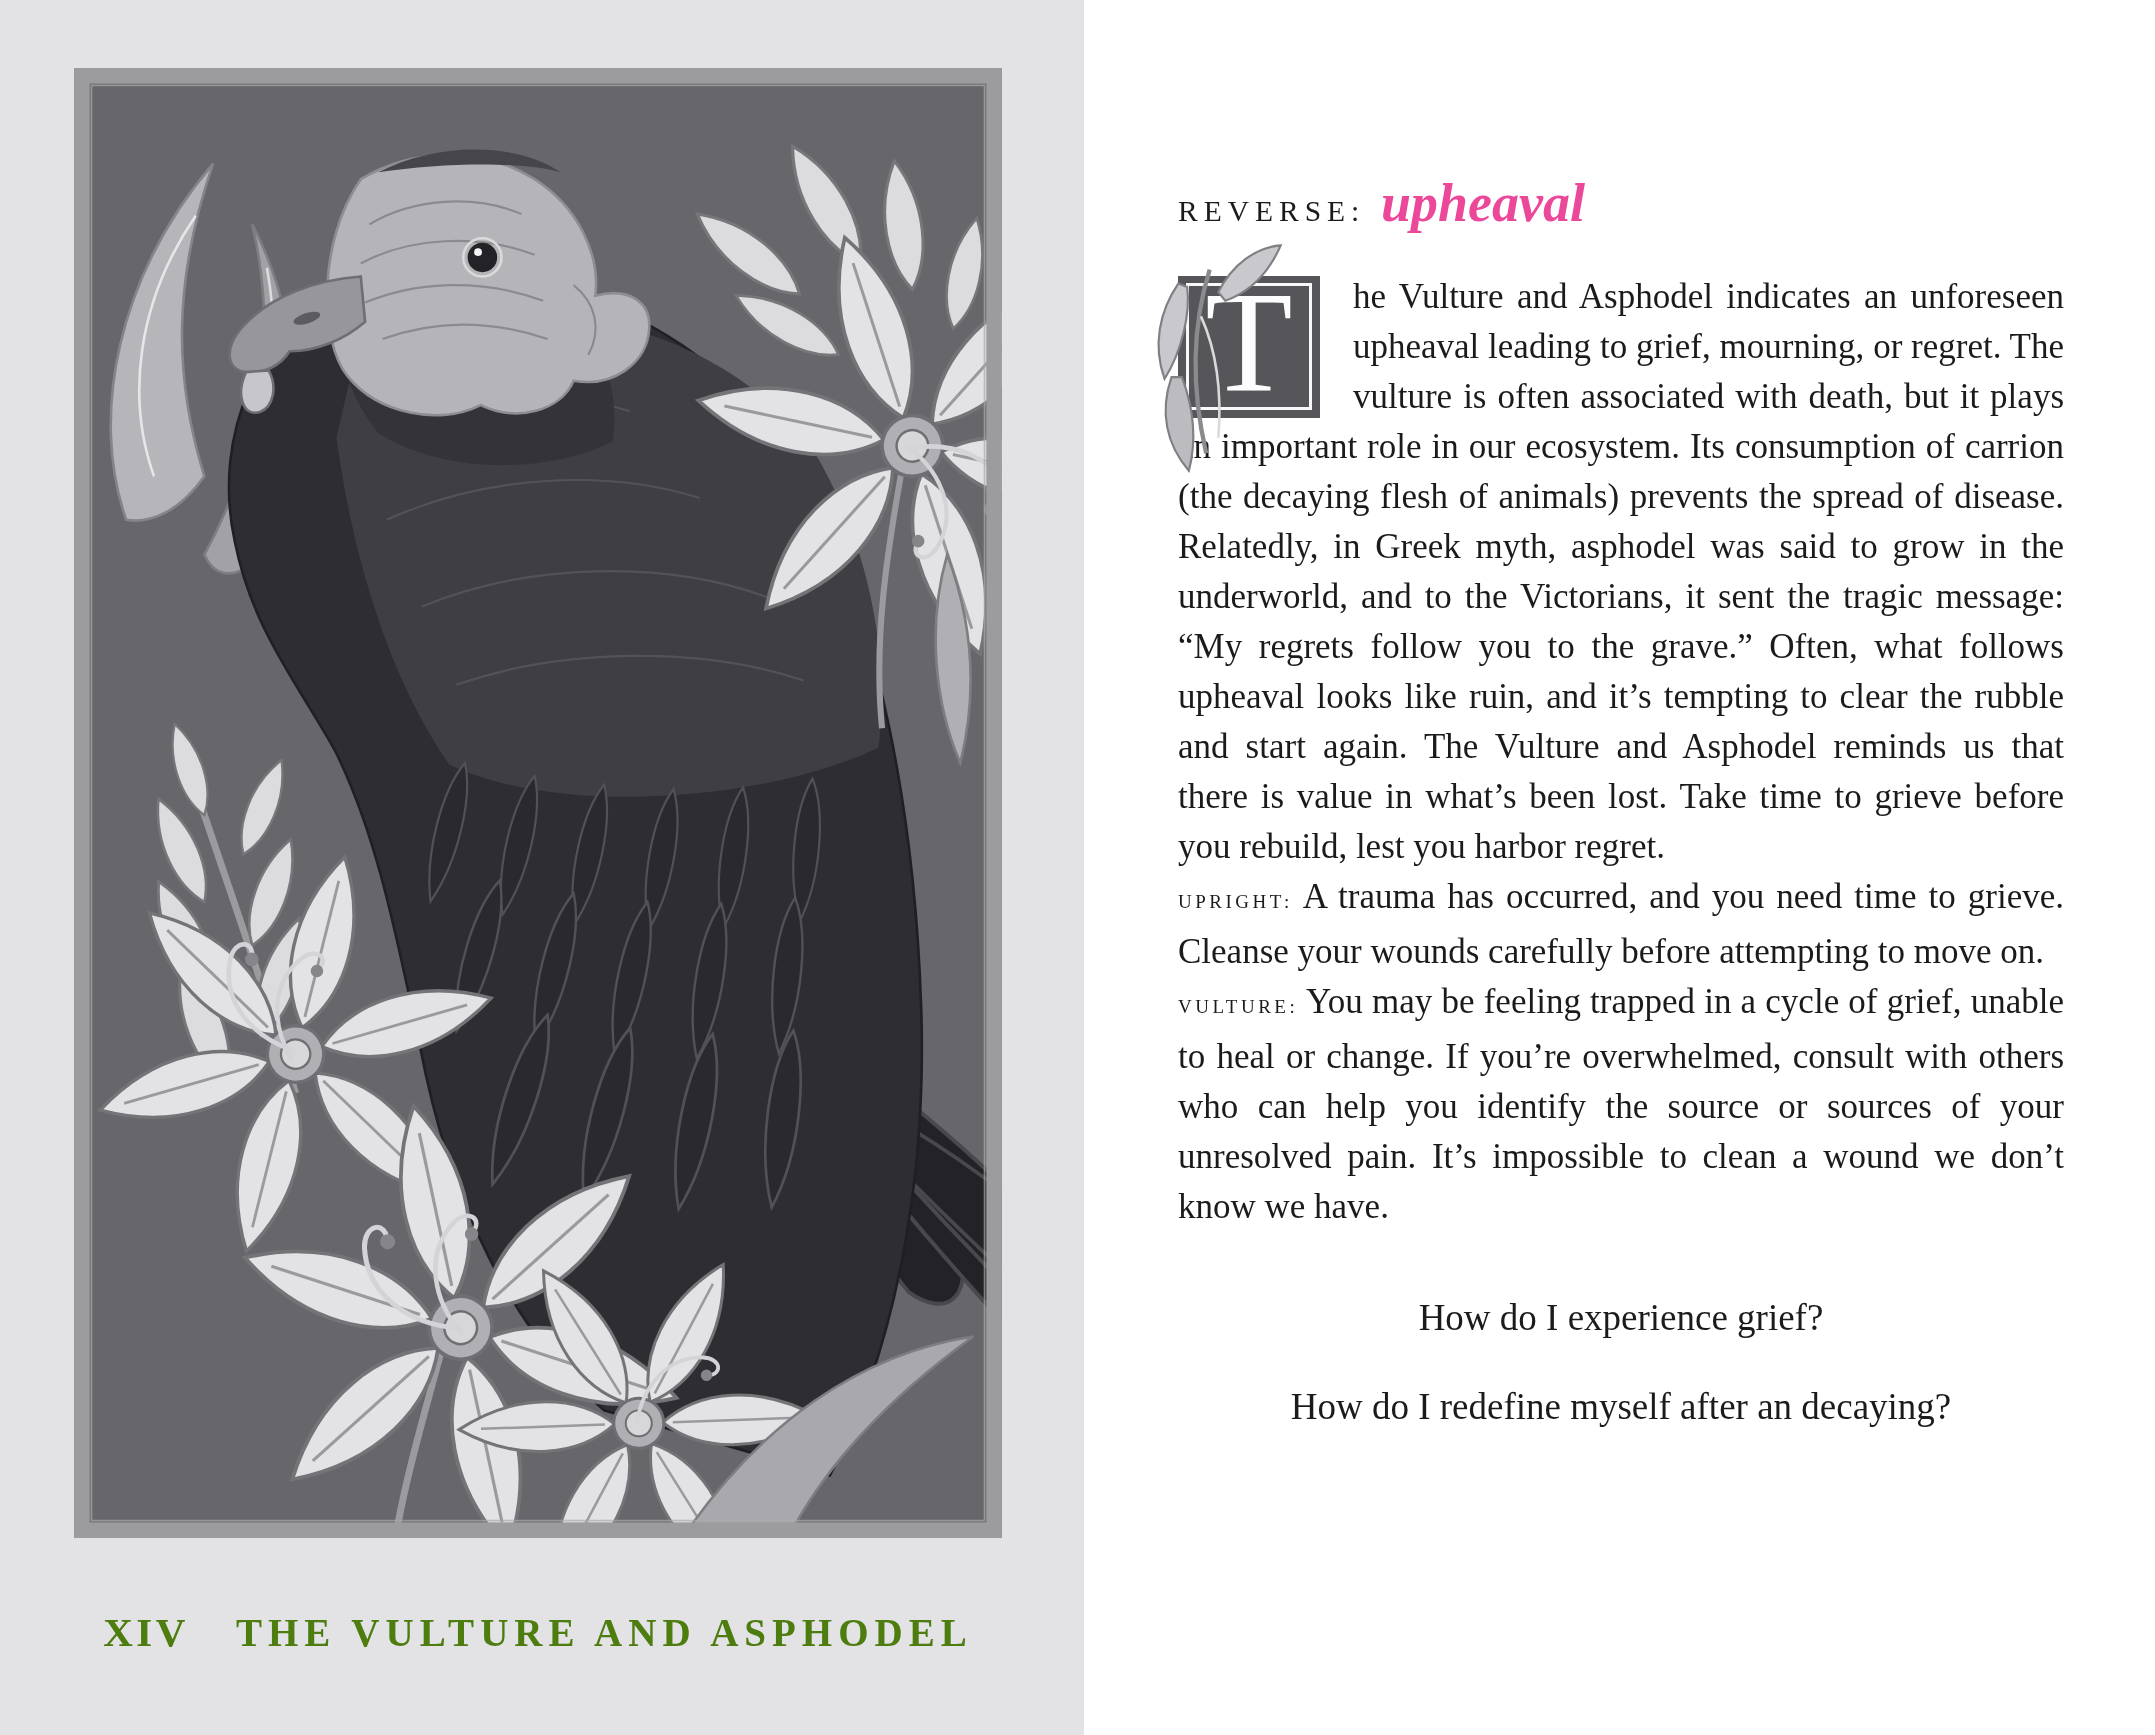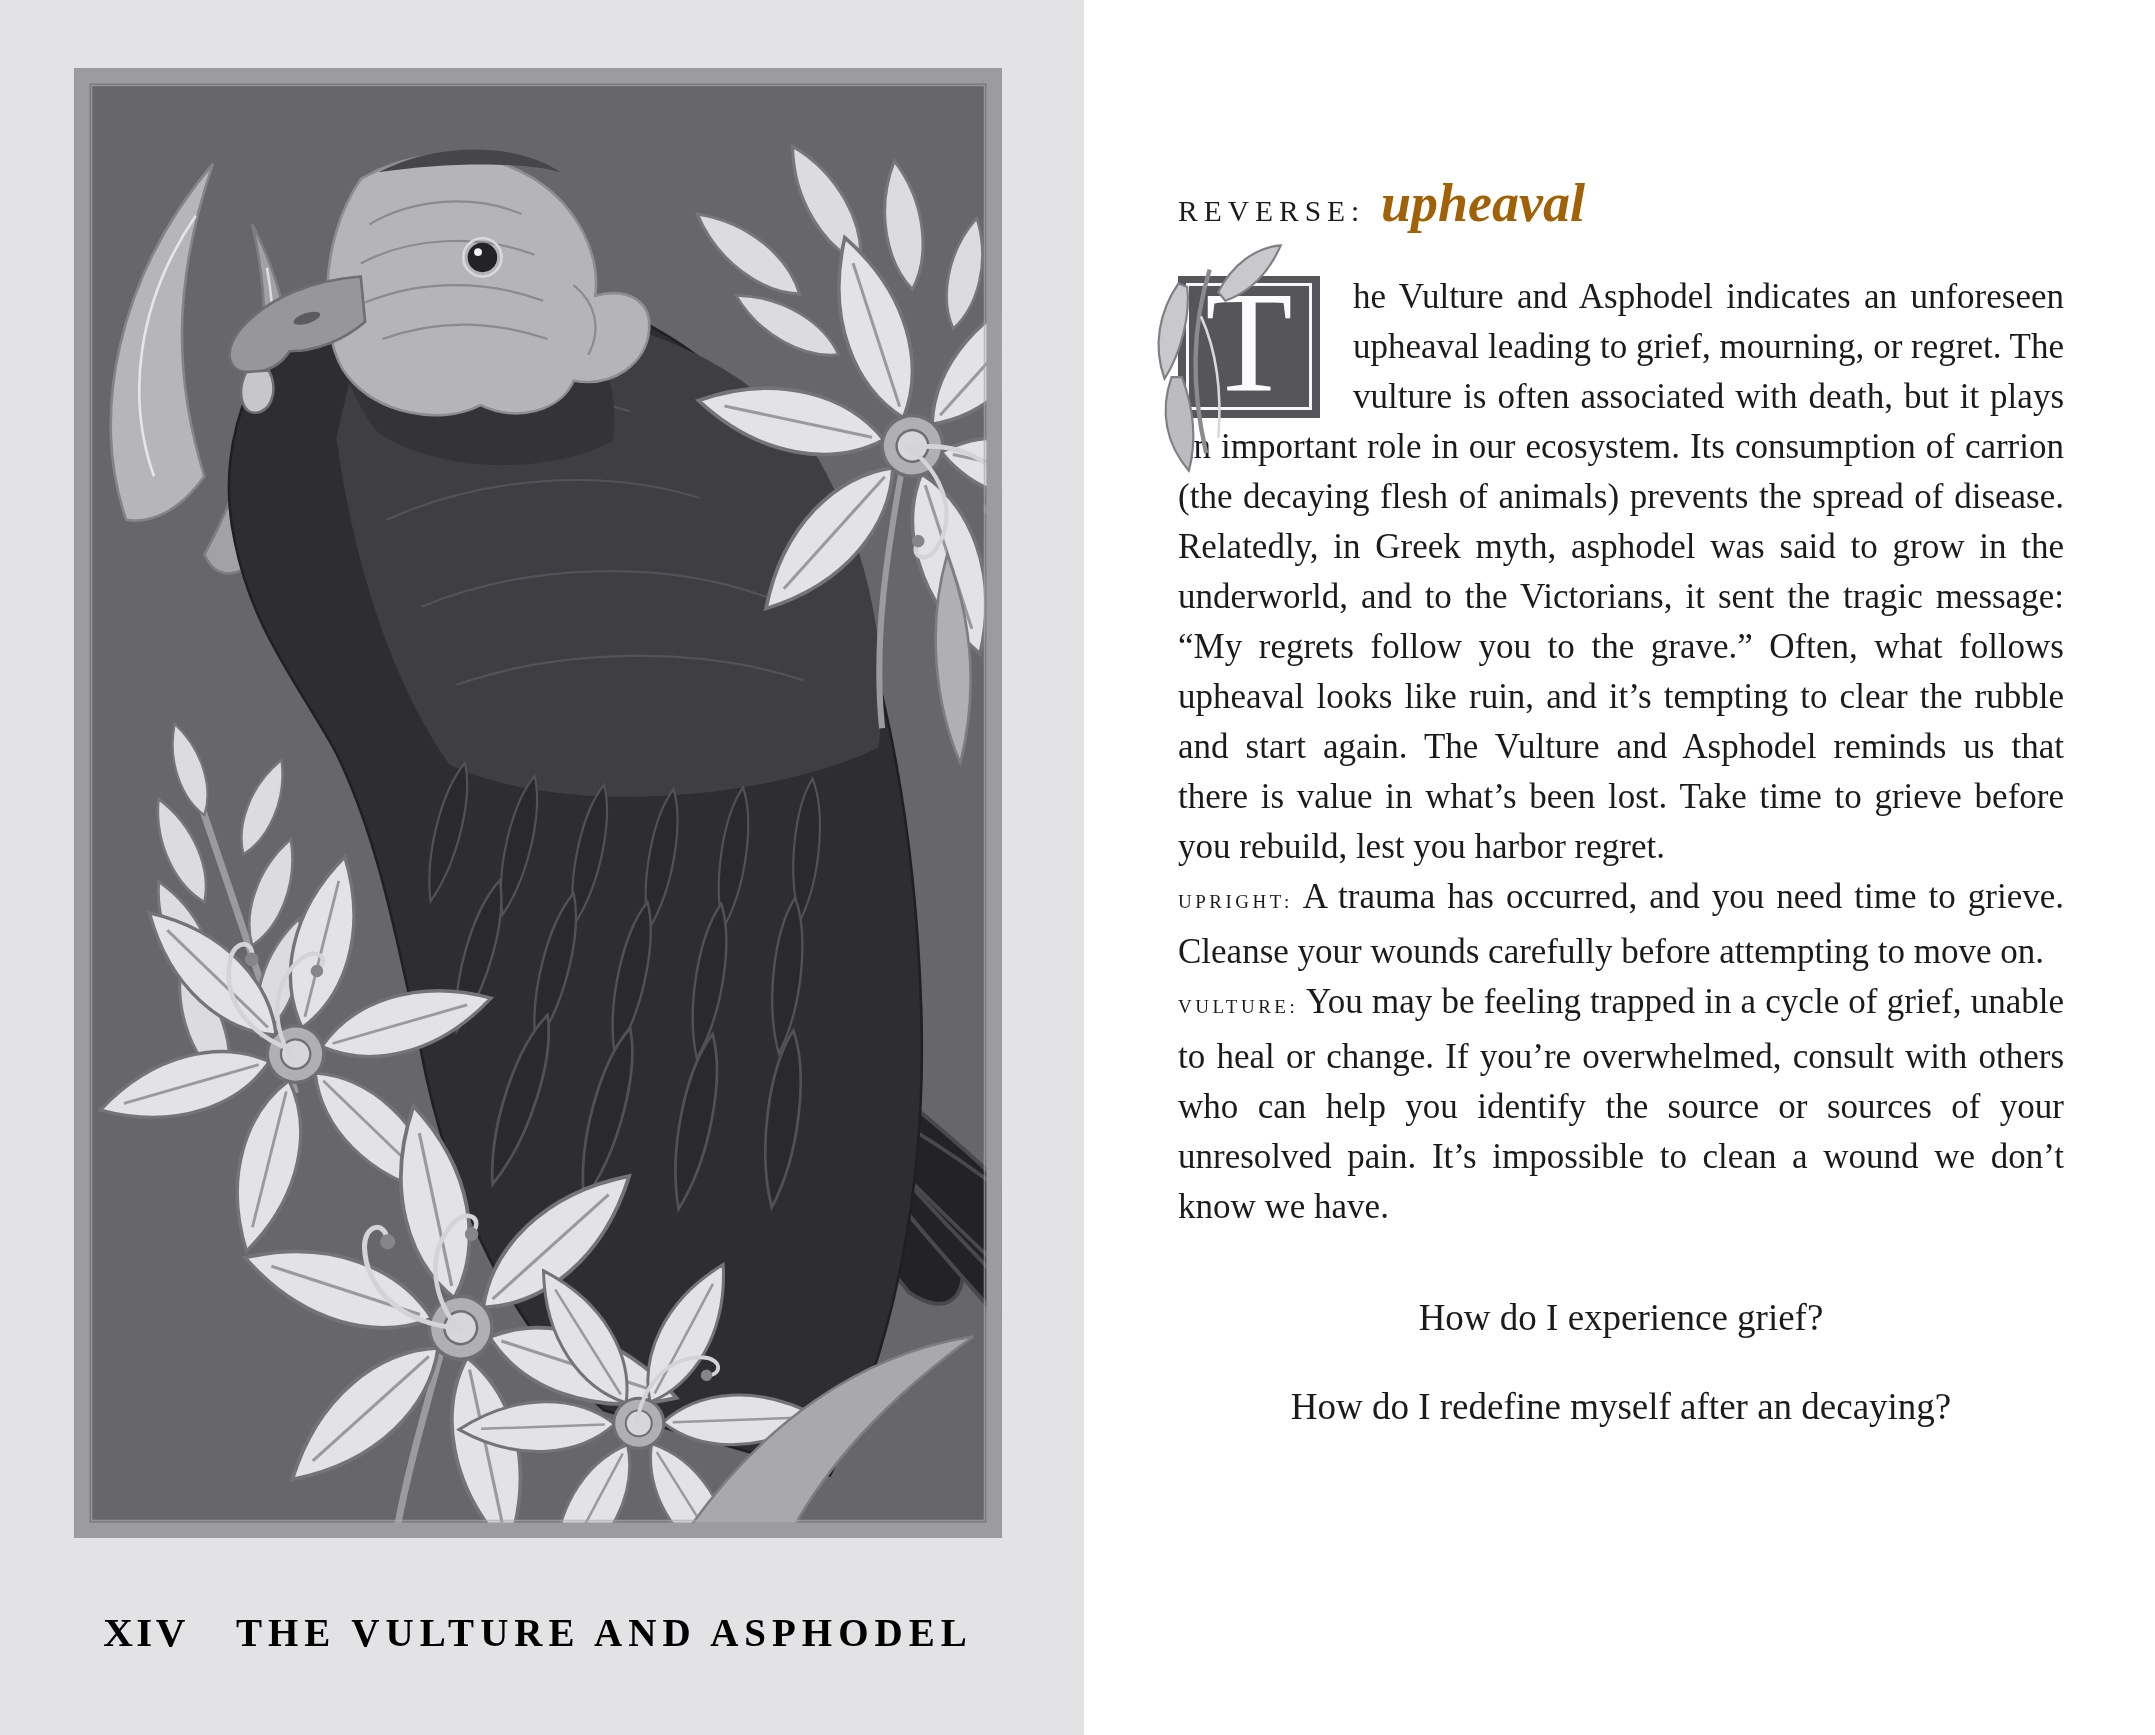--- a/index.html
+++ b/index.html
@@ -7,30 +7,30 @@
     position:relative;width:2155px;height:1735px;overflow:hidden;
     background:#ffffff;font-family:"Liberation Serif", serif;color:#1c1c1e;
     -webkit-font-smoothing:antialiased;
   }
   
   #left-page{position:absolute;left:0;top:0;width:1084px;height:1735px;background:#e3e3e5;}
   #card-panel{position:absolute;left:74px;top:68px;width:928px;height:1470px;}
   #card-panel svg{display:block;width:100%;height:100%;}
   #caption{
     position:absolute;left:74px;top:1608px;width:928px;text-align:center;
-    font-weight:700;color:#000000;white-space:nowrap;
+    font-weight:700;color:#4d7c0f;white-space:nowrap;
   }
   #caption .numeral{font-size:41px;letter-spacing:3.5px;}
   #caption .cap-title{font-size:39px;letter-spacing:6px;margin-left:47px;}
   
   #right-page{position:absolute;left:1084px;top:0;width:1072px;height:1735px;background:#ffffff;}
   #right-content{position:absolute;left:94px;top:0;width:886px;}
   #meaning-line{margin-top:172px;white-space:nowrap;}
   #meaning-label{font-size:29.5px;letter-spacing:6px;color:#1b1b1d;}
-  #meaning-word{font-size:54px;font-style:italic;font-weight:700;margin-left:15.6px;color:#a16207;}
+  #meaning-word{font-size:54px;font-style:italic;font-weight:700;margin-left:15.6px;color:#ec4899;}
   p.body-par{
     margin:0;text-align:justify;font-size:35px;line-height:50px;color:#1b1b1d;
   }
   #intro-par{margin-top:38px;}
   .par-gap{margin-top:52px;}
   .run-label{font-size:19px;letter-spacing:3.5px;}
   
   #dropcap-box{
     float:left;position:relative;width:142px;height:142px;margin:3.5px 33px 3.5px 0;
     background:#56565a;

